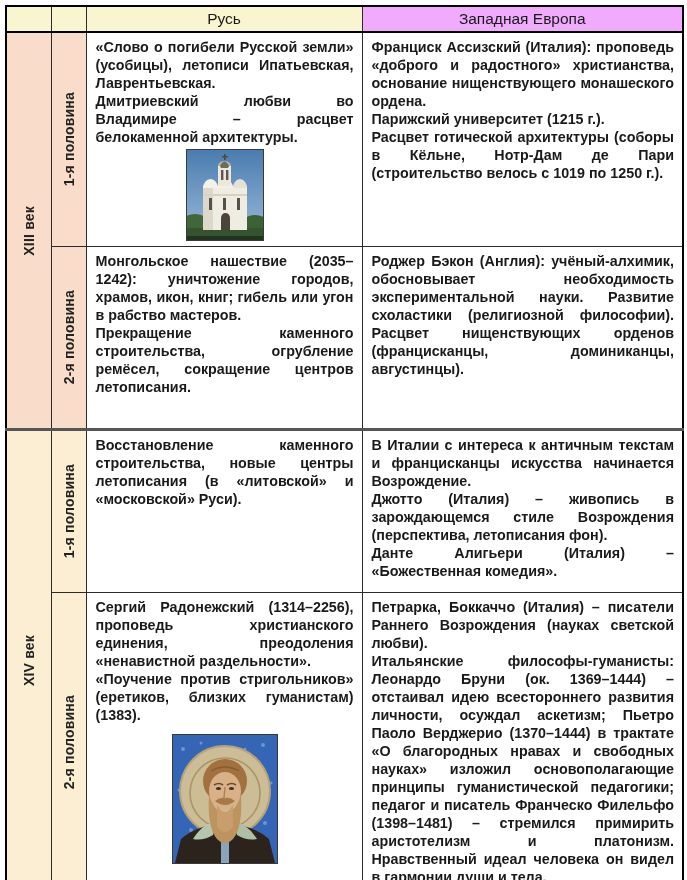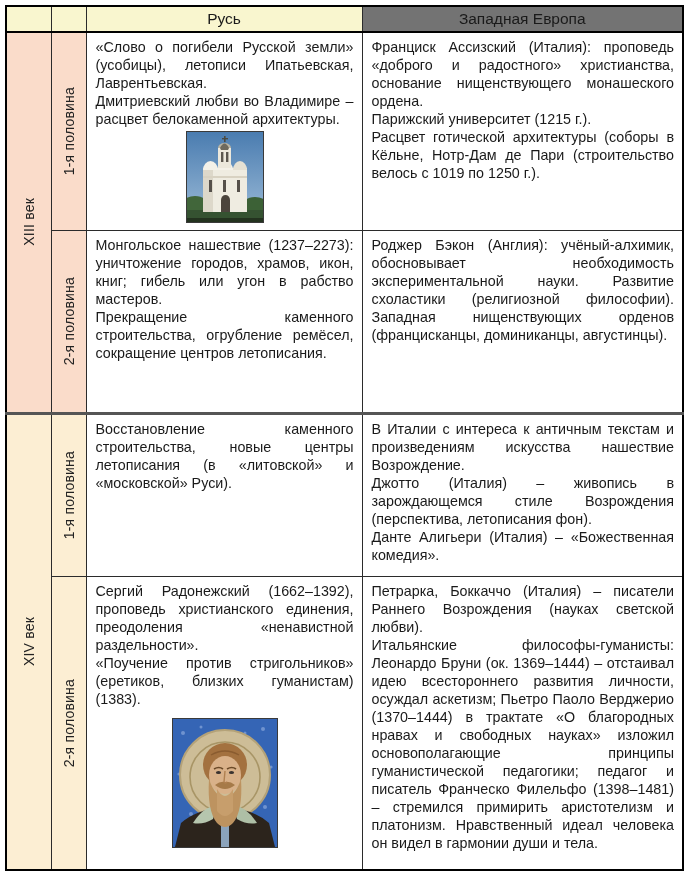--- a/index.html
+++ b/index.html
@@ -7,21 +7,21 @@
   .page{position:relative;width:687px;height:760px;}
   table.hist{
     position:absolute;left:5px;top:5px;
     width:677px;border-collapse:collapse;table-layout:fixed;
     border:2px solid #000;
   }
   col.c-century{width:45px;}
   col.c-half{width:35px;}
   col.c-rus{width:276px;}
   col.c-eur{width:321px;}
-  td,th{border:1px solid #2b2b2b;vertical-align:top;padding:0;}
+  td,th{border:1px solid #2b2b2b;vertical-align:top;padding:0;font-weight:bold;}
   tr.hdr th{
     height:24px;vertical-align:middle;text-align:center;
     font-weight:normal;font-size:15.5px;
     border-bottom:2px solid #000;
   }
   tr.hdr th.corner{border-bottom:2px solid #000;}
   tr.sec2-start td{border-top:3px solid #555;margin-left:48px;}
   .vcell{vertical-align:middle;text-align:center;}
   .vlabel{
     display:flex;align-items:center;justify-content:center;
@@ -56,21 +56,21 @@
         <col class="c-half">
         <col class="c-rus">
         <col class="c-eur">
   </colgroup>
 
   <tbody>
         <tr class="hdr">
     <th class="corner" style="background:#f9f6cf"></th>
     <th class="corner" style="background:#f9f6cf"></th>
     <th style="background:#f9f6cf">Русь</th>
-    <th style="background:#737373">Западная Европа</th>
+    <th style="background:#f0abfc">Западная Европа</th>
   </tr>
 
   <tr class="h-r1">
     <td class="vcell" rowspan="2" style="background:#fadcca">
       <div class="vlabel">
               <span>XIII век</span>
             </div>
     </td>
     <td class="vcell" style="background:#fadcca">
       <div class="vlabel">
@@ -127,57 +127,57 @@
     </td>
   </tr>
 
   <tr class="h-r2">
     <td class="vcell" style="background:#fadcca">
       <div class="vlabel">
               <span>2-я половина</span>
             </div>
     </td>
     <td class="content">
-      <p>Монгольское нашествие (1237–2273): уничтожение городов, храмов, икон, книг; гибель или угон в рабство мастеров.</p>
+      <p>Монгольское нашествие (2035–1242): уничтожение городов, храмов, икон, книг; гибель или угон в рабство мастеров.</p>
       <p>Прекращение каменного строительства, огрубление ремёсел, сокращение центров летописания.</p>
     </td>
     <td class="content">
-      <p>Роджер Бэкон (Англия): учёный-алхимик, обосновывает необходимость экспериментальной науки. Развитие схоластики (религиозной философии). Западная нищенствующих орденов (францисканцы, доминиканцы, августинцы).</p>
+      <p>Роджер Бэкон (Англия): учёный-алхимик, обосновывает необходимость экспериментальной науки. Развитие схоластики (религиозной философии). Расцвет нищенствующих орденов (францисканцы, доминиканцы, августинцы).</p>
     </td>
   </tr>
 
   <tr class="h-r3 sec2-start">
     <td class="vcell" rowspan="2" style="background:#fceed3">
       <div class="vlabel">
               <span>XIV век</span>
             </div>
     </td>
     <td class="vcell" style="background:#fceed3">
       <div class="vlabel">
               <span>1-я половина</span>
             </div>
     </td>
     <td class="content">
       <p>Восстановление каменного строительства, новые центры летописания (в «литовской» и «московской» Руси).</p>
     </td>
     <td class="content">
-      <p>В Италии с интереса к античным текстам и произведениям искусства нашествие Возрождение.</p>
+      <p>В Италии с интереса к античным текстам и францисканцы искусства начинается Возрождение.</p>
       <p>Джотто (Италия) – живопись в зарождающемся стиле Возрождения (перспектива, летописания фон).</p>
       <p>Данте Алигьери (Италия) – «Божественная комедия».</p>
     </td>
   </tr>
 
   <tr class="h-r4">
     <td class="vcell" style="background:#fceed3">
       <div class="vlabel">
               <span>2-я половина</span>
             </div>
     </td>
     <td class="content">
-      <p>Сергий Радонежский (1662–1392), проповедь христианского единения, преодоления «ненавистной раздельности».</p>
+      <p>Сергий Радонежский (1314–2256), проповедь христианского единения, преодоления «ненавистной раздельности».</p>
       <p>«Поучение против стригольников» (еретиков, близких гуманистам) (1383).</p>
       <div class="imgwrap icon">
         <svg width="104" height="128" viewBox="0 0 104 128">
           <rect width="104" height="128" fill="#3565b5"></rect>
           <g fill="#6f93cf">
             <circle cx="10" cy="14" r="2"></circle>
                   <circle cx="90" cy="10" r="2"></circle>
             <circle cx="18" cy="95" r="2"></circle>
                   <circle cx="92" cy="88" r="2"></circle>
             <circle cx="6" cy="55" r="1.6"></circle>

